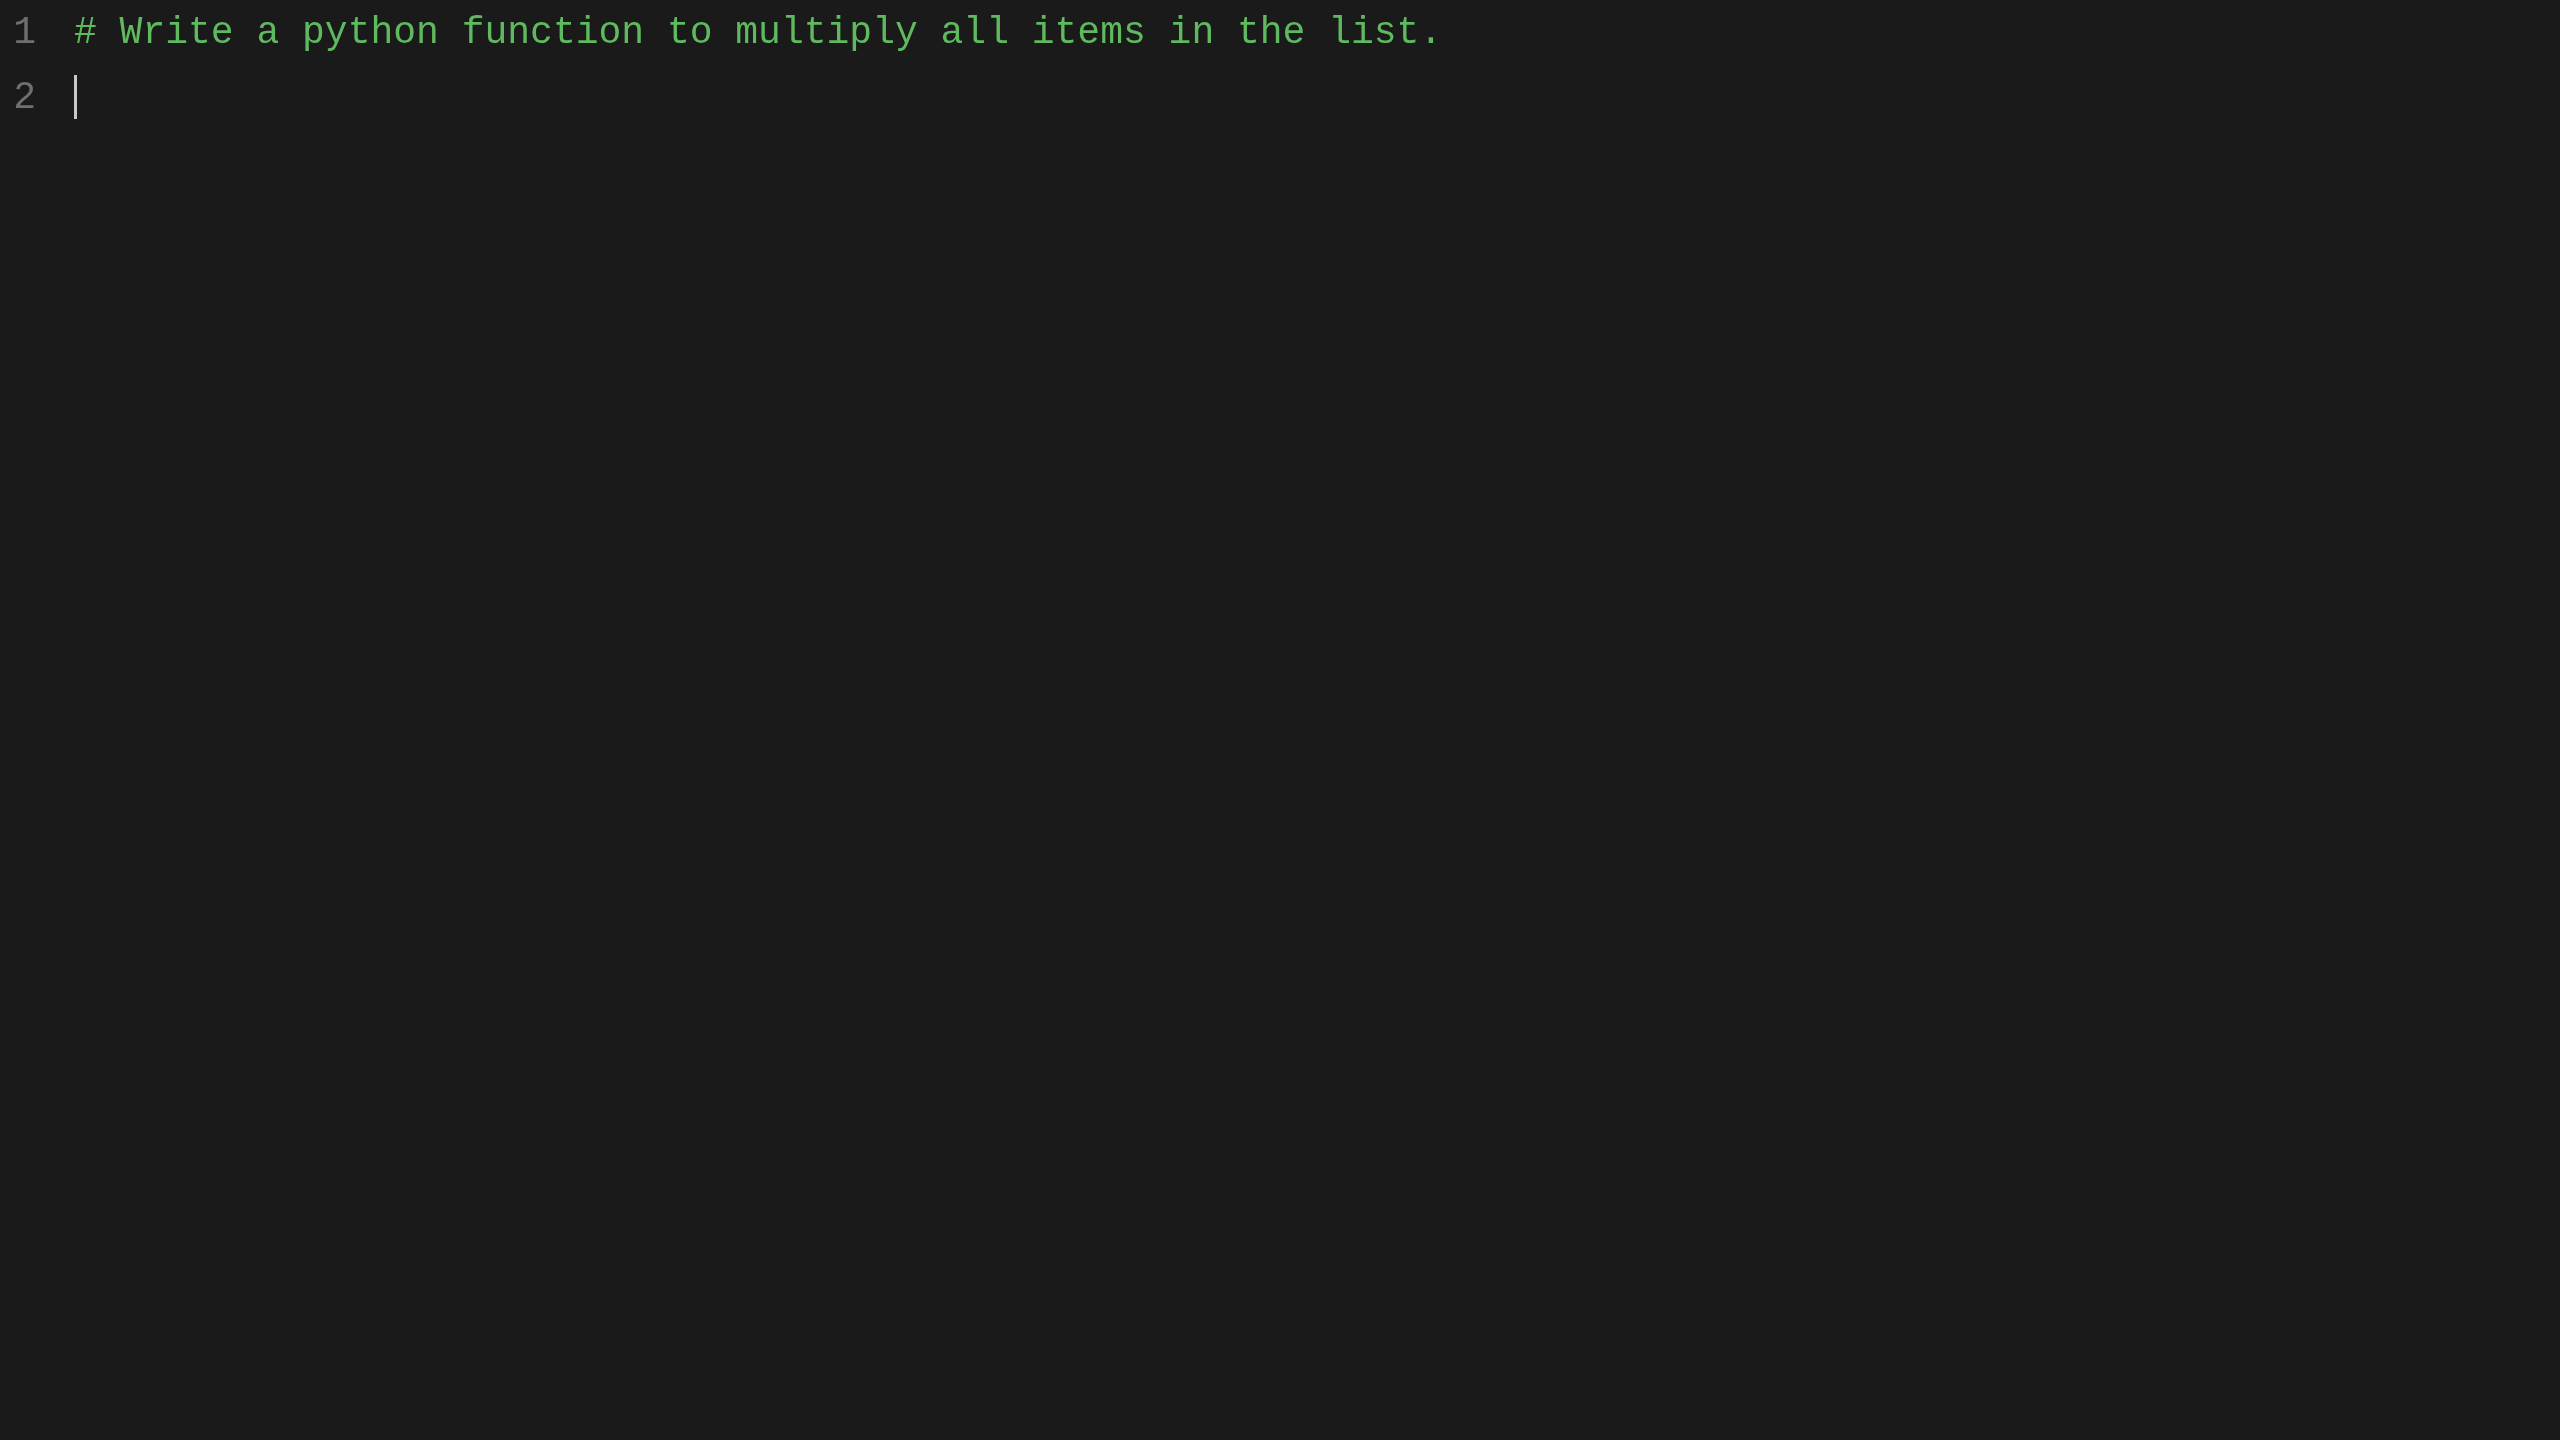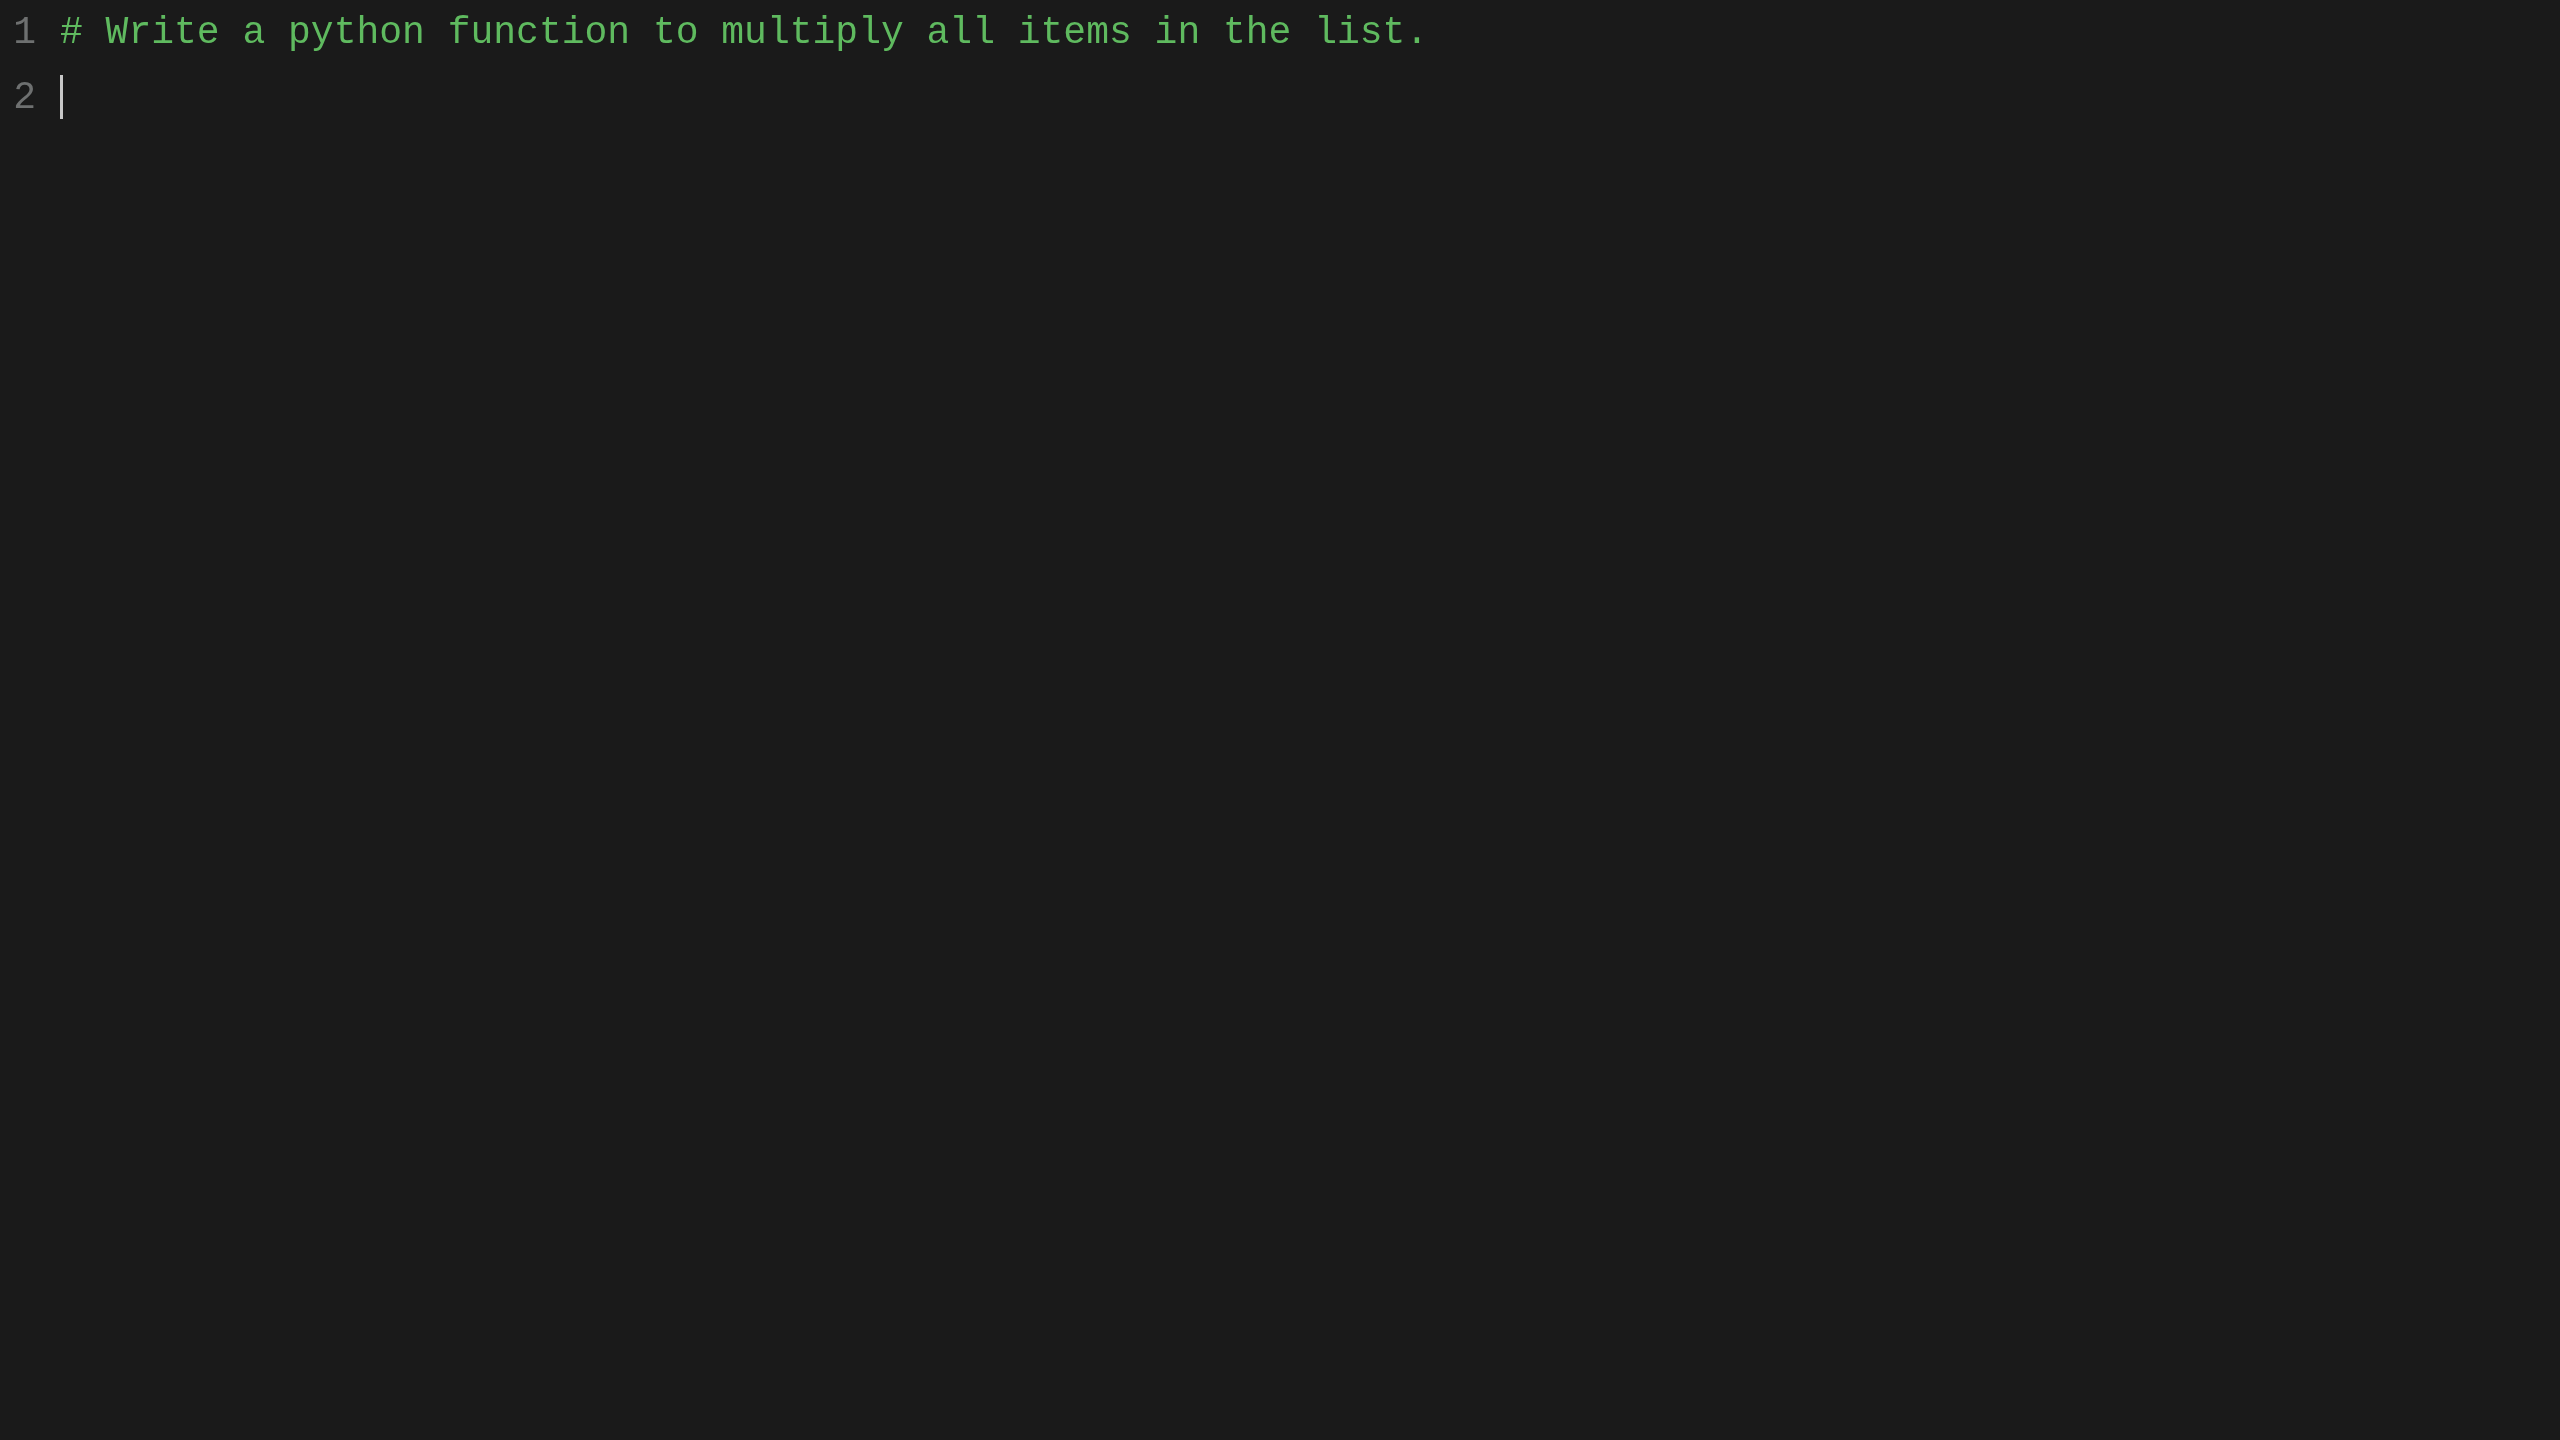--- a/index.html
+++ b/index.html
@@ -45,20 +45,21 @@
       font-family: 'Courier New', Courier, monospace;
     }
 
     .line-content {
       flex: 1;
       font-size: 38px;
       line-height: 1.5;
       font-family: 'Courier New', Courier, monospace;
       white-space: pre;
       color: #5fba5f;
+      margin-left: 14px;
     }
 
     .cursor {
       display: inline-block;
       width: 3px;
       height: 44px;
       background-color: #c8c8c8;
       vertical-align: text-bottom;
       animation: blink 1s step-end infinite;
     }

